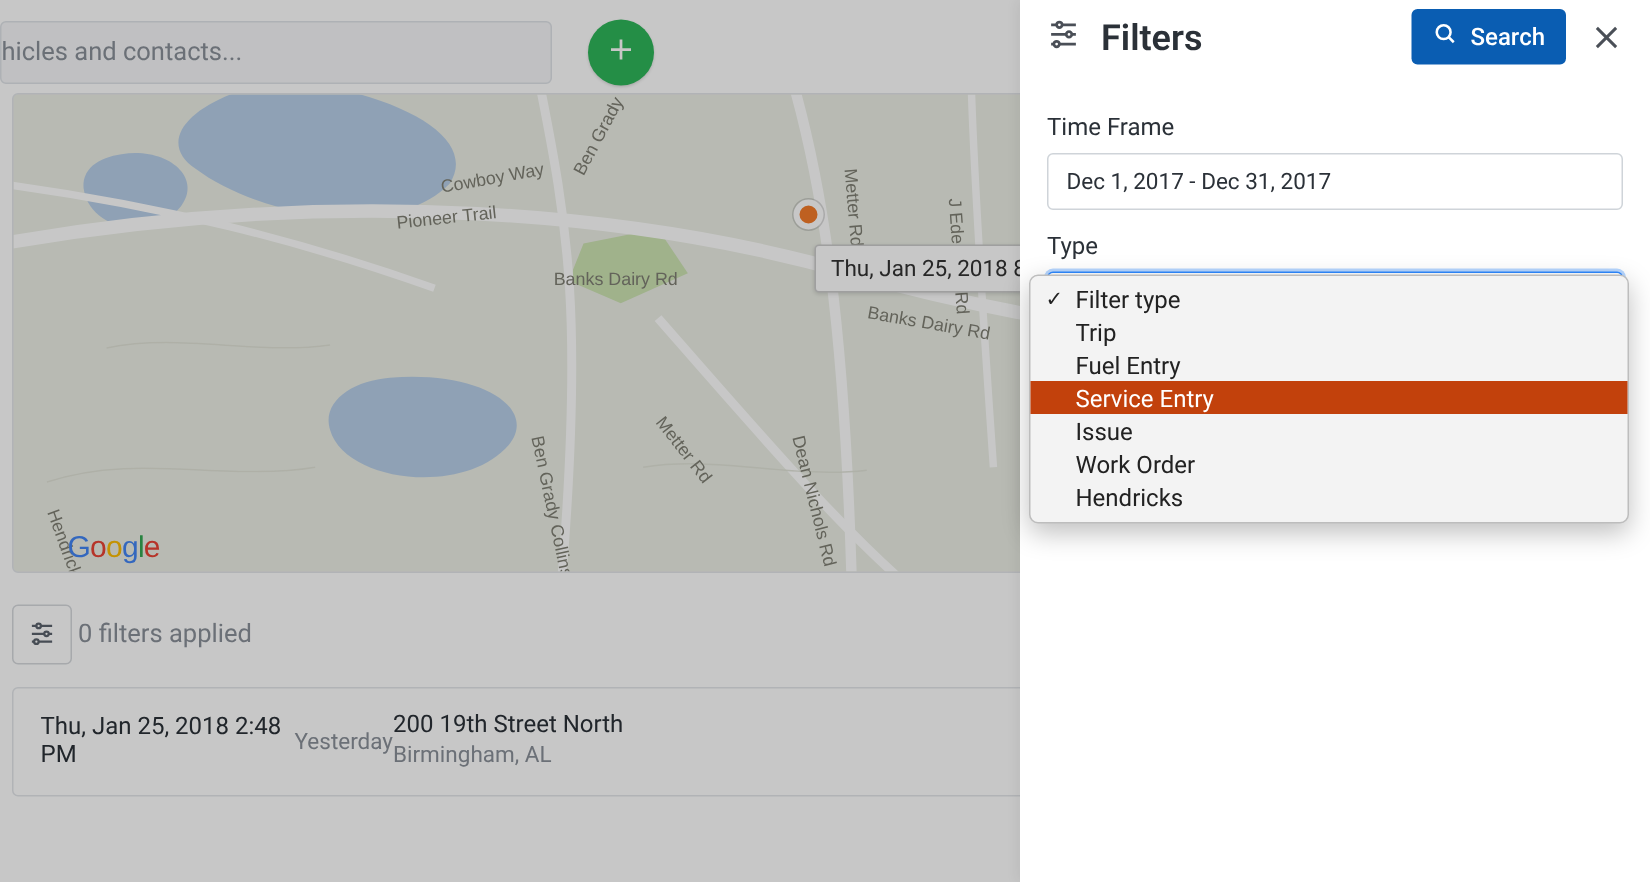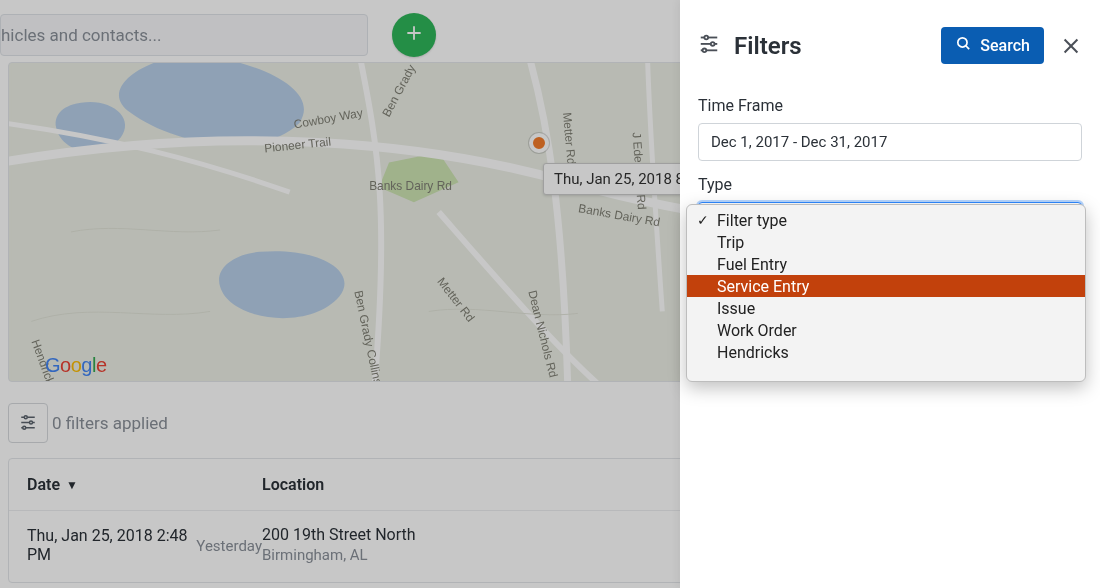--- a/index.html
+++ b/index.html
@@ -100,21 +100,21 @@
   .trow .sub { color:#8a9099; font-size: 15px; margin-top: 2px; }
 
   
   .panel {
     position: absolute; right: 0; top: 0; bottom: 0; width: 420px;
     background: #fff; z-index: 10;
     box-shadow: -2px 0 8px rgba(0,0,0,.06);
   }
   .panel-head {
     display:flex; align-items:center; justify-content:space-between;
-    padding: 27px 18px 8px 18px;
+    padding: 6px 18px 8px 18px;
     gap: 38px;
   }
   .panel-title { display:flex; align-items:center; gap: 14px; font-size: 24px; font-weight: 600; color:#2b3138; }
   .panel-title svg { width: 22px; height: 22px; stroke:#4a4f57; }
   .panel-actions { display:flex; align-items:center; gap: 16px; }
   .search-btn {
     background: #0a5db2; color: #fff; border-radius: 4px;
     display:flex; align-items:center; gap:8px; padding: 8px 14px;
     font-size: 16px; font-weight: 500;
   }
@@ -136,21 +136,21 @@
     width: 100%; height: 38px; border-radius: 4px;
     border: 1px solid #2f89ff; box-shadow: 0 0 0 2px rgba(47,137,255,.35);
     background:#fff;
   }
 
   
   .dropdown {
     position: absolute; left: -12px; right: -4px; top: 2px;
     background: #f3f3f3; border: 1px solid #bdbdbd; border-radius: 6px;
     box-shadow: 0 6px 18px rgba(0,0,0,.25);
-    padding: 4px 0 18px 0;
+    padding: 4px 0 6px 0;
     z-index: 20;
     font-size: 16px;
   }
   .dropdown .opt {
     display:flex; align-items:center; height: 22px; padding: 0 12px 0 30px;
     color: #222; position: relative;
   }
   .dropdown .opt[data-selected="true"]::before {
     content: "✓"; position:absolute; left: 10px; font-size: 14px; color:#222;
   }
@@ -242,29 +242,20 @@
               <circle cx="7" cy="21" r="2" fill="#fff"></circle>
           </svg>
         </span>
       </div>
       <span class="filters-label">0 filters applied</span>
     </div>
     <span class="count-label">1-100 of 72</span>
   </div>
 
   <div class="table-card">
-    <div class="thead">
-      <div class="col-date">
-        <span>Date</span>
-        <span class="sort-tri">▼</span>
-      </div>
-      <div class="col-loc">
-        <span>Location</span>
-      </div>
-    </div>
     <div class="trow">
       <div class="col-date">
         <div>Thu, Jan 25, 2018 2:48 PM</div>
         <div class="sub">Yesterday</div>
       </div>
       <div class="col-loc">
         <div>200 19th Street North</div>
         <div class="sub">Birmingham, AL</div>
       </div>
     </div>

